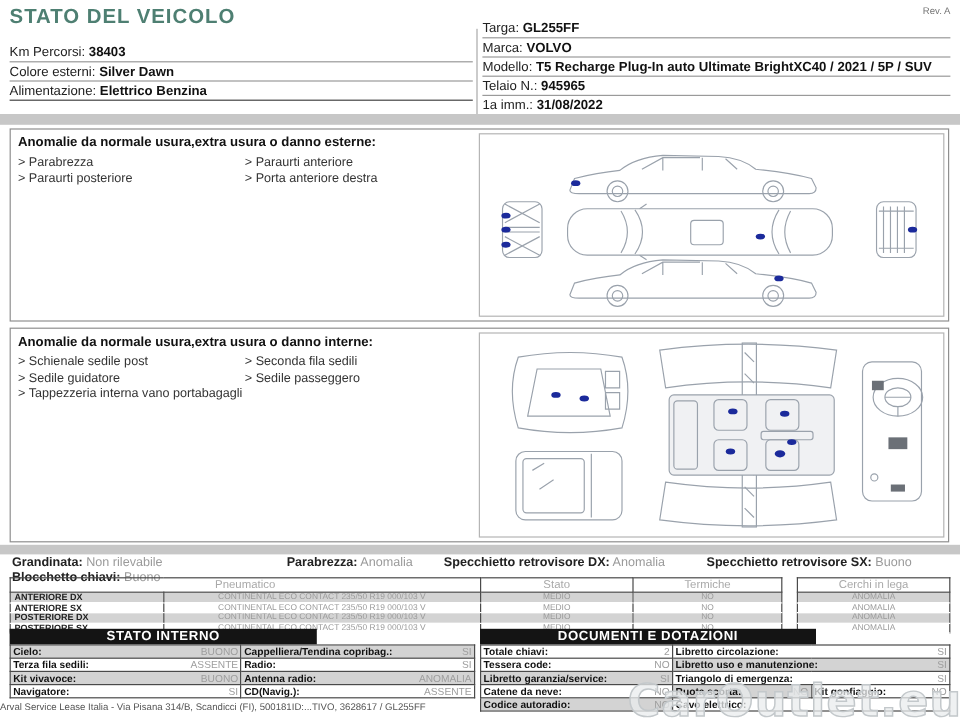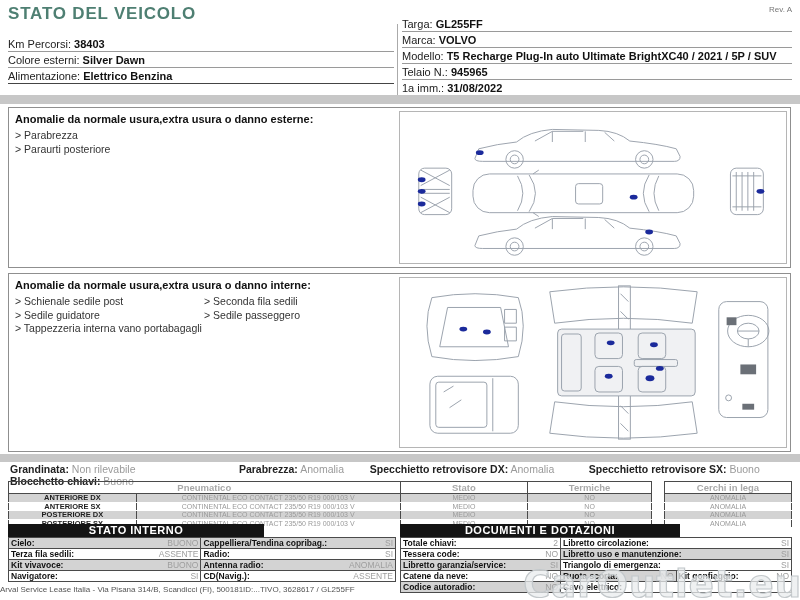--- a/index.html
+++ b/index.html
@@ -48,30 +48,30 @@
   .summary .val { color:#9a9a9a; }
   .sumrow1 span.item { display:inline-block; }
   .w1{width:226px;} .w2{width:128px;} .w3{width:216px;}
 
   
   .tyres { position:absolute; left:8px; top:481px; width:784px; display:flex; }
   table { border-collapse:collapse; }
   .tyre-main { width:644px; border:1px solid #4a4a4a; }
   .tyre-cerchi { width:128px; margin-left:12px; border:1px solid #4a4a4a; }
   .tyre-main th, .tyre-cerchi th {
-    font-size:9.5px; font-weight:bold; color:#a9a9a9; 
+    font-size:9.5px; font-weight:normal; color:#a9a9a9; 
     border:1px solid #4a4a4a; height:11px; padding:0;margin-top:42px;
   }
   .tyre-main td, .tyre-cerchi td {
     font-size:7px; height:7.5px; line-height:7.5px; padding:0 3px;
     border-left:1px solid #4a4a4a; border-right:1px solid #4a4a4a;
     border-top:1px solid #fff; border-bottom:1px solid #fff;
     color:#9a9a9a; text-align:center; white-space:nowrap; overflow:hidden;
   }
-  .tyre-main td.pos { font-weight:bold; color:#222; text-align:center; font-size:7.5px; }
+  .tyre-main td.pos { font-weight:bold; color:#222; text-align:left; font-size:7.5px; }
   tr.shade td { background:#d3d3d3; }
 
   
   .bottom { position:absolute; left:8px; top:524px; width:784px; display:flex; }
   .bt-left { width:388px; }
   .bt-right { width:392px; margin-left:4px; }
   .section-bar { background:#141414; color:#fff; font-weight:bold; font-size:11px; text-align:center; height:13px; line-height:13px; letter-spacing:.5px; }
   .bt-left .section-bar { width:256px; }
   .bt-right .section-bar { width:280px; }
   .kv-table { width:100%; border:1px solid #4a4a4a; border-collapse:collapse; table-layout:fixed; }
@@ -139,20 +139,24 @@
   </div>
 
   <div id="graybar1" class="graybar"></div>
 
   <div id="box-ext" class="anom-box">
     <div class="anom-title">Anomalie da normale usura,extra usura o danno esterne:</div>
     <div class="anom-cols">
       <div class="anom-col">
         <div>&gt; Parabrezza</div>
         <div>&gt; Paraurti posteriore</div>
+      </div>
+      <div class="anom-col">
+        <div>&gt; Paraurti anteriore</div>
+        <div>&gt; Porta anteriore destra</div>
       </div>
     </div>
     <div class="diagram-box">
       <svg viewBox="0 0 388 156">
 
         <rect class="sketch" x="14" y="58" width="34" height="48" rx="6"></rect>
         <path class="sketch" d="M16,60 L46,76 M46,60 L16,76 M16,88 L46,104 M46,88 L16,104 M16,80 L46,80 M16,84 L46,84"></path>
         <ellipse class="marker" cx="17" cy="70" rx="4" ry="2.5"></ellipse>
         <ellipse class="marker" cx="17" cy="82" rx="4" ry="2.5"></ellipse>
         <ellipse class="marker" cx="17" cy="95" rx="4" ry="2.5"></ellipse>

